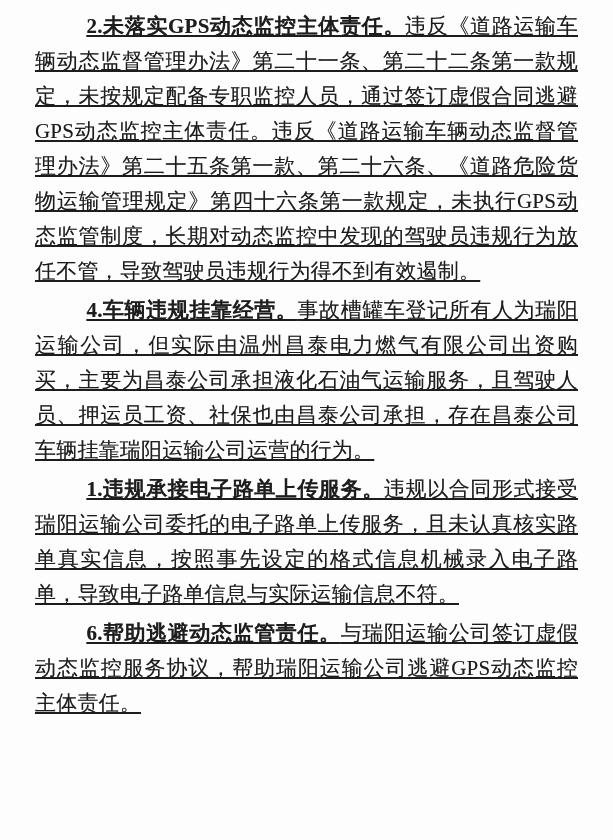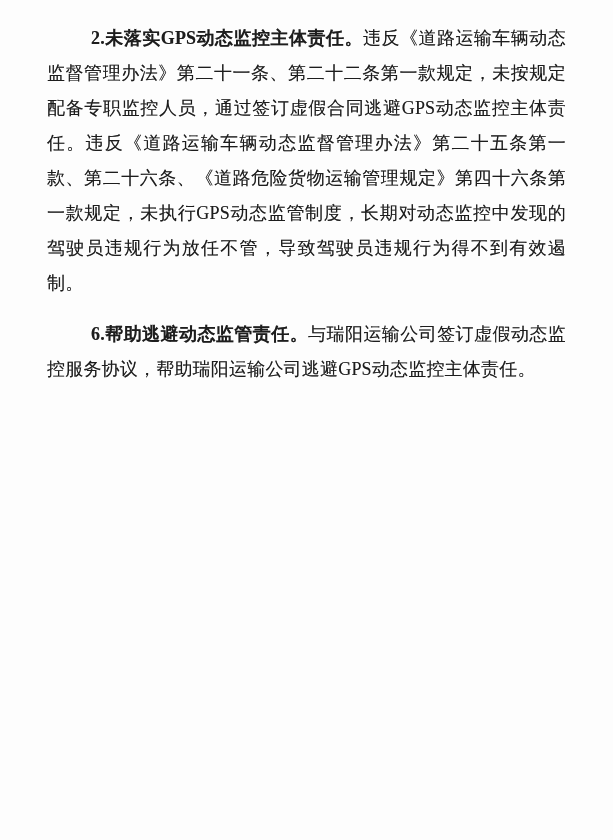--- a/index.html
+++ b/index.html
@@ -18,44 +18,47 @@
     overflow: hidden;
   }
   .page {
     box-sizing: border-box;
     width: 613px;
     height: 840px;
     padding: 5px 31px 0 31px;
     background: var(--background);
   }
   .para {
-    margin: 16px;
-    font-size: 18px;
+    margin: 4px;
+    font-size: 21px;
     line-height: 35px;
     color: var(--text_color);
     text-align: justify;
     text-justify: inter-character;
     text-indent: 2.45em;
     letter-spacing: 0.2px;
     
     text-shadow: 0 0 0.45px rgba(20,20,20,0.45);
+    text-decoration: underline;
   }
   .para .lead {
     font-weight: 700;
   }
   .para.heading .lead {
     letter-spacing: 1px;
   }
 </style>
 </head>
 <body>
 
 <div class="page">
 
   <p class="para"><span class="lead">2.未落实GPS动态监控主体责任。</span><span>违反《道路运输车辆动态监督管理办法》第二十一条、第二十二条第一款规定，未按规定配备专职监控人员，通过签订虚假合同逃避GPS动态监控主体责任。违反《道路运输车辆动态监督管理办法》第二十五条第一款、第二十六条、《道路危险货物运输管理规定》第四十六条第一款规定，未执行GPS动态监管制度，长期对动态监控中发现的驾驶员违规行为放任不管，导致驾驶员违规行为得不到有效遏制。</span></p>
 
 
+  <p class="para"><span class="lead">4.车辆违规挂靠经营。</span><span>事故槽罐车登记所有人为瑞阳运输公司，但实际由温州昌泰电力燃气有限公司出资购买，主要为昌泰公司承担液化石油气运输服务，且驾驶人员、押运员工资、社保也由昌泰公司承担，存在昌泰公司车辆挂靠瑞阳运输公司运营的行为。</span></p>
 
 
+  <p class="para"><span class="lead">1.违规承接电子路单上传服务。</span><span>违规以合同形式接受瑞阳运输公司委托的电子路单上传服务，且未认真核实路单真实信息，按照事先设定的格式信息机械录入电子路单，导致电子路单信息与实际运输信息不符。</span></p>
 
   <p class="para"><span class="lead">6.帮助逃避动态监管责任。</span><span>与瑞阳运输公司签订虚假动态监控服务协议，帮助瑞阳运输公司逃避GPS动态监控主体责任。</span></p>
 
 </div>
 
 </body></html>

